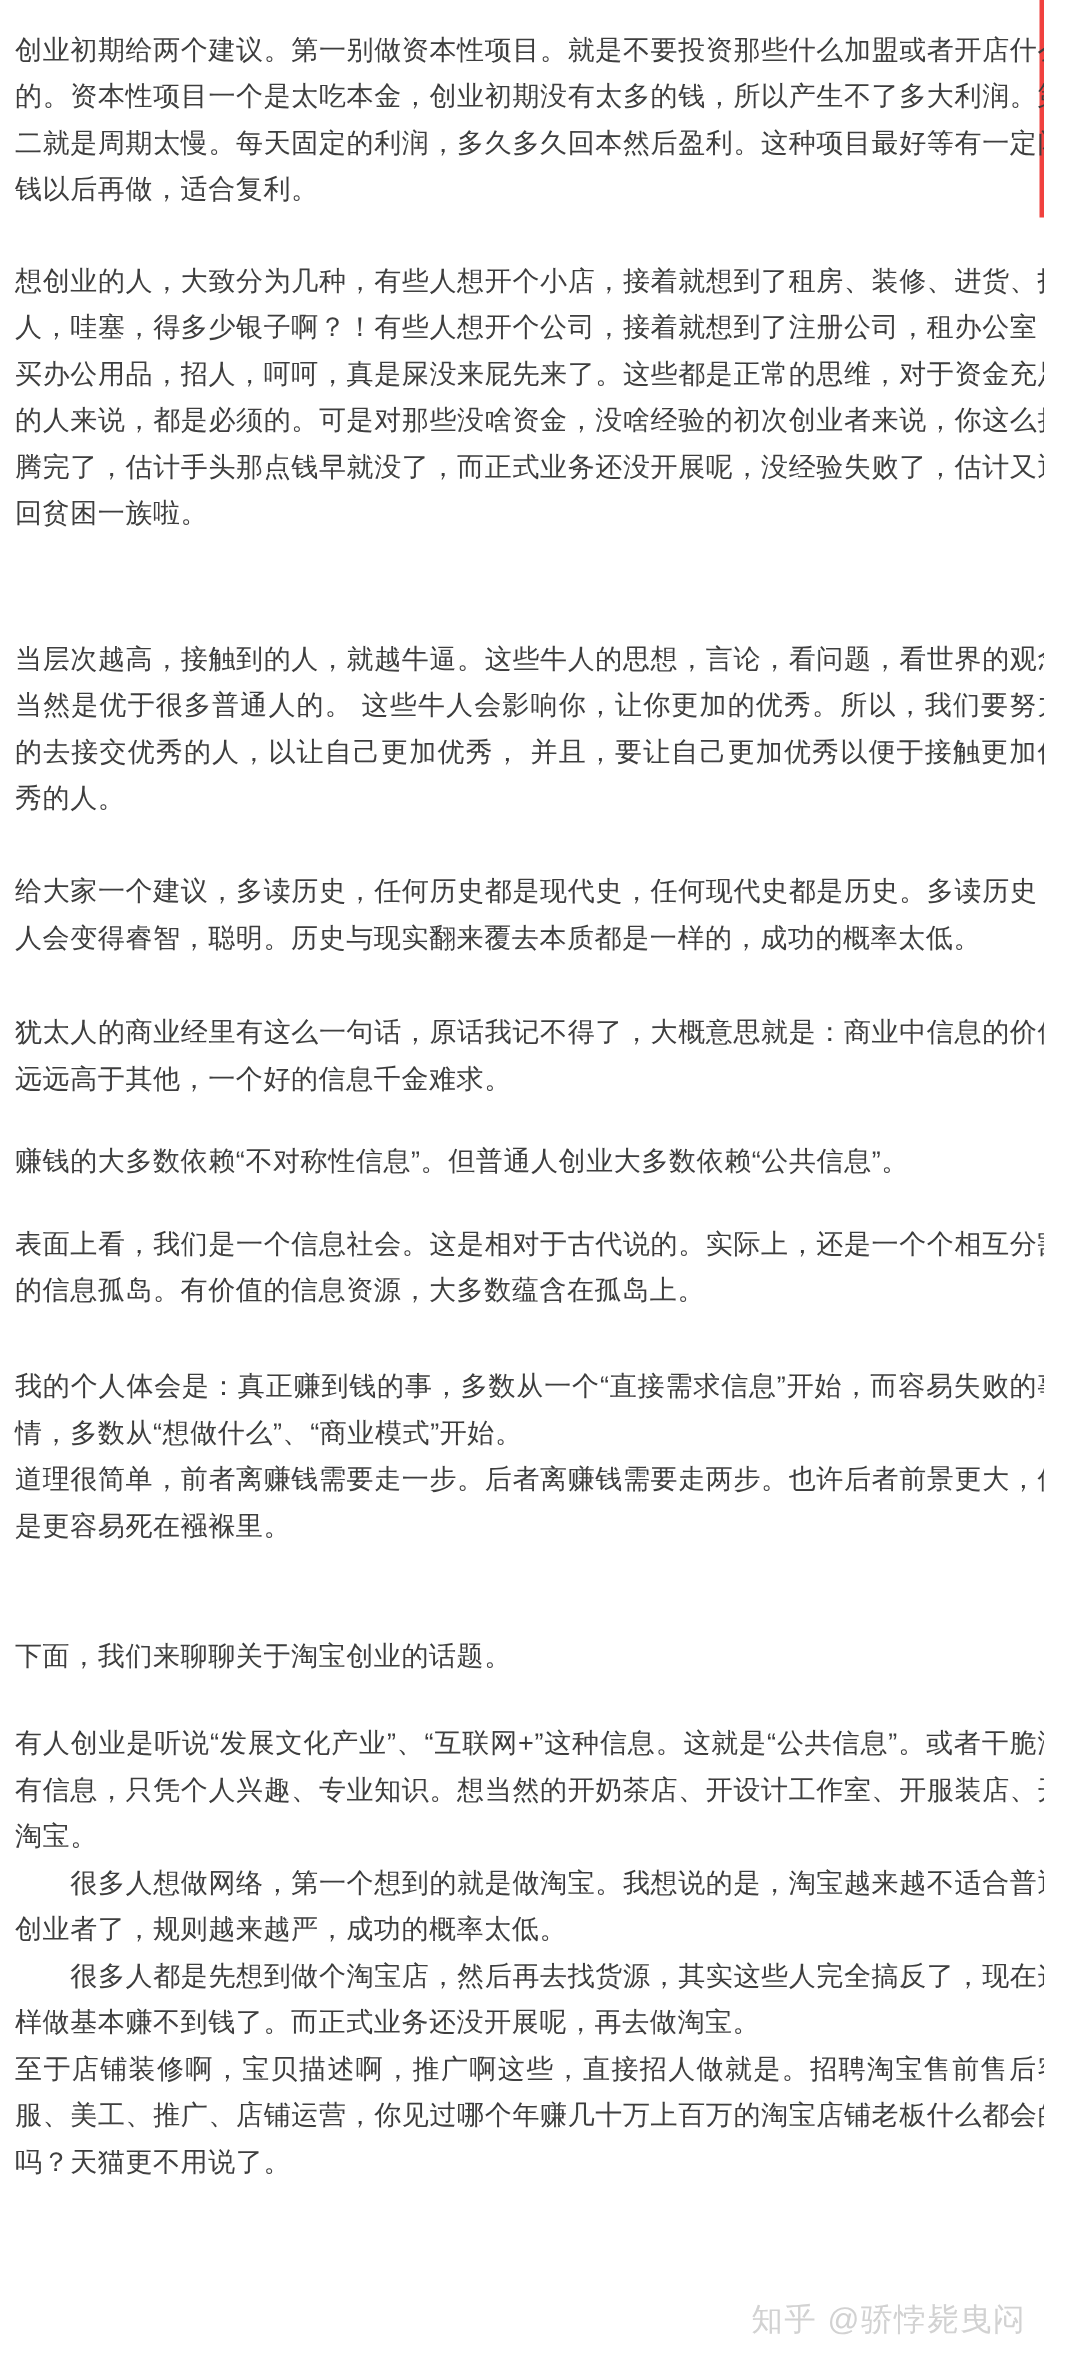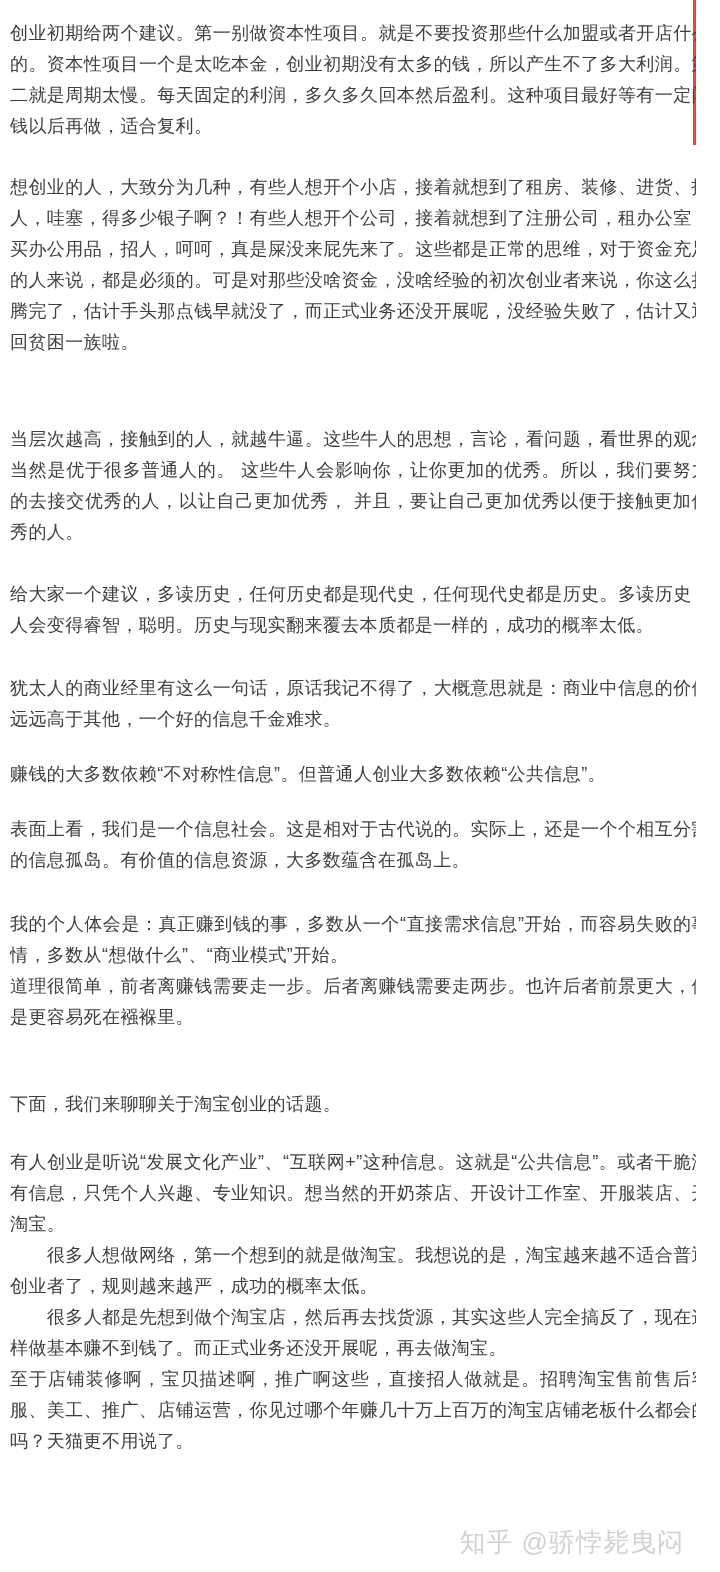--- a/index.html
+++ b/index.html
@@ -36,21 +36,21 @@
     top: 0;
     right: 0;
     width: 3px;
     height: 145px;
     background: #f0413e;
   }
   .watermark {
     position: absolute;
     right: 12px;
     bottom: 12px;
-    font-size: 26px;
+    font-size: 21px;
     color: #d2d2d2;
     letter-spacing: 1px;
     white-space: nowrap;
     user-select: none;
   }
 </style>
 </head>
 <body>
 
 <div class="page">

